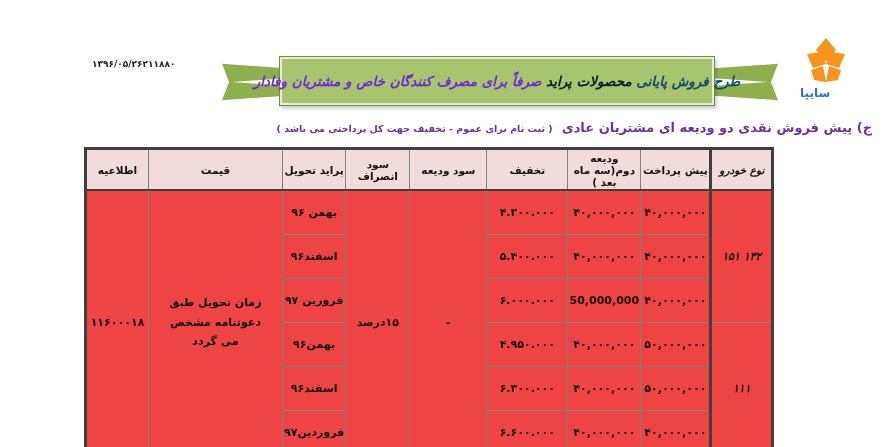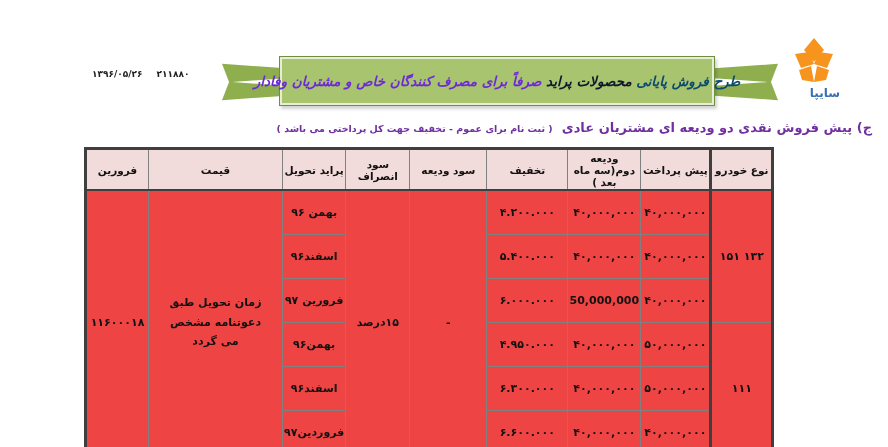--- a/index.html
+++ b/index.html
@@ -7,26 +7,26 @@
     --announce-text:#FF0000; --heading-text:#7030A0;
     --banner-green:#A9C46F; --ribbon-green:#8FAF4F; --banner-border:#6F8F3F;
     --logo-orange:#F7941D; --logo-blue:#3A6FB5;
     --border-dark:#3F3F3F; --border-thin:#808080;
   }
   html,body{margin:0;padding:0;}
   body{background:#ffffff;font-family:"DejaVu Sans",sans-serif;}
   .page{position:relative;width:888px;height:447px;background:#ffffff;overflow:hidden;}
 
   
-  .logo{position:absolute;top:38px;right:48px;width:52px;text-align:right;}
+  .logo{position:absolute;top:38px;right:36px;width:52px;text-align:left;}
   .logo svg{display:block;margin:0 auto;}
   .logo-text{color:var(--logo-blue);font-weight:bold;font-size:12px;margin-top:2px;direction:rtl;}
 
-  .doc-meta{position:absolute;top:69px;left:92px;width:130px;display:flex;direction:ltr;
-    gap:14px;font-size:9px;font-weight:bold;color:#222;white-space:nowrap;}
+  .doc-meta{position:absolute;top:59px;left:92px;width:130px;display:flex;direction:ltr;
+    font-size:9px;font-weight:bold;color:#222;white-space:nowrap;}
 
   .ribbon{position:absolute;top:56px;left:222px;width:556px;height:52px;}
   .ribbon .tail{position:absolute;top:7px;width:64px;height:38px;background:var(--ribbon-green);}
   .ribbon .tail-left{left:0;clip-path:polygon(0% 2%,100% 14%,100% 40%,16% 50%,100% 60%,100% 86%,0% 98%,11% 50%);}
   .ribbon .tail-right{right:0;clip-path:polygon(100% 2%,0% 14%,0% 40%,84% 50%,0% 60%,0% 86%,100% 98%,89% 50%);}
   .ribbon .box{position:absolute;top:0;bottom:2px;left:57px;right:63px;
     background:var(--banner-green);border:1px solid var(--banner-border);
     box-shadow:inset 0 0 0 2px #E7EED8, 2px 3px 3px rgba(0,0,0,.18);
     display:flex;align-items:center;justify-content:center;}
   .banner-text{direction:rtl;font-size:13.5px;font-weight:bold;font-style:italic;white-space:nowrap;}
@@ -42,21 +42,21 @@
 
   
   .tbl-wrap{position:absolute;top:147px;left:84px;}
   table.sale{border-collapse:collapse;direction:rtl;table-layout:fixed;
     border:3px solid var(--border-dark);}
   table.sale th,table.sale td{border:1px solid var(--border-thin);
     text-align:center;vertical-align:middle;color:#111;overflow:hidden;}
   table.sale th{background:var(--header-bg);height:37px;font-size:10.5px;font-weight:bold;}
   table.sale td{height:41px;font-size:11px;font-weight:bold;background:#ef4444;}
   table.sale tr.hdr th{border-bottom:2px solid var(--border-dark);}
-  .col-vehicle{border-left:3px solid var(--border-dark) !important;}
+  .col-vehicle{border-left:3px solid var(--border-dark) !important;font-style:italic;}
   td.vehicle-cell{background:var(--vehicle-bg);direction:ltr;font-size:11px;letter-spacing:1px;}
   td.announce-cell{background:var(--announce-bg);color:var(--announce-text);font-size:13px;letter-spacing:0.5px;}
   td.price-cell{padding:0 14px;line-height:1.8;font-size:11px;}
   td.month-cell{font-size:10.5px;}
 </style>
 </head>
 <body>
 
 <div class="page">
 
@@ -109,21 +109,21 @@
       <tbody>
           <tr class="hdr">
         <th class="col-vehicle">نوع خودرو</th>
         <th>پیش پرداخت</th>
         <th>ودیعه دوم(سه ماه بعد )</th>
         <th>تخفیف</th>
         <th>سود ودیعه</th>
         <th>سود انصراف</th>
         <th>پراید تحویل</th>
         <th>قیمت</th>
-        <th>فرورین</th>
+        <th>اطلاعیه</th>
       </tr>
 
       <tr>
         <td class="vehicle-cell col-vehicle" rowspan="3">۱۵۱  ۱۳۲</td>
         <td>۴۰,۰۰۰,۰۰۰</td>
         <td>۴۰,۰۰۰,۰۰۰</td>
         <td>۴.۲۰۰.۰۰۰</td>
         <td rowspan="6">-</td>
         <td rowspan="6">۱۵درصد</td>
         <td class="month-cell">بهمن ۹۶</td>

